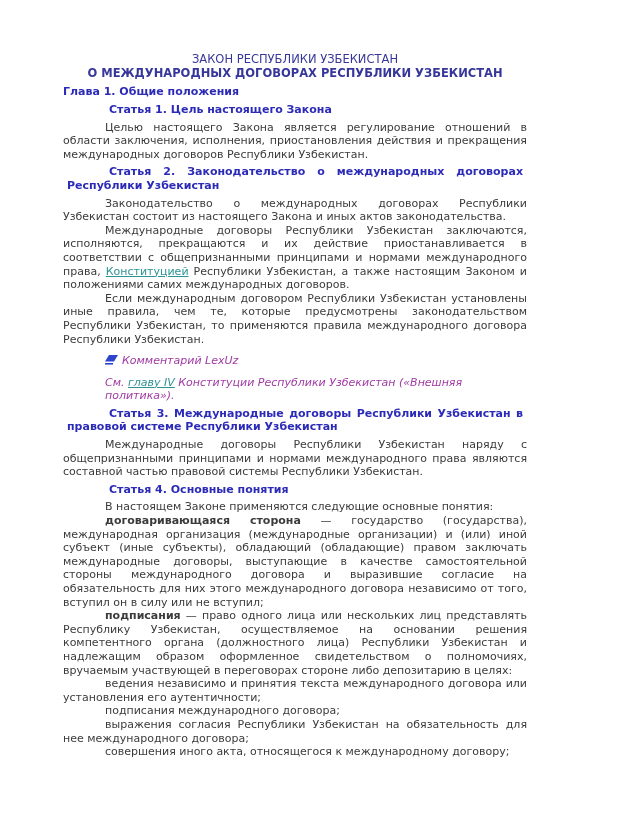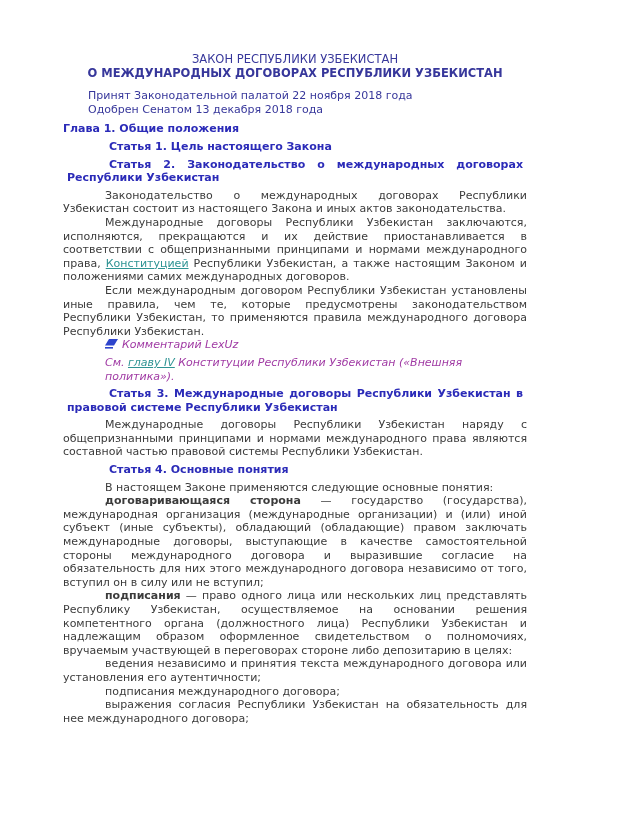--- a/index.html
+++ b/index.html
@@ -10,41 +10,38 @@
   }
   .page{box-sizing:border-box;width:556px;padding:52px 29px 0 63px;}
   .t1{font-size:11.5px;font-weight:normal;color:#37379B;text-align:center;margin:0;line-height:14px;}
   .t2{font-size:11.5px;font-weight:bold;color:#37379B;text-align:center;margin:0;line-height:14px;}
   .meta{margin:9px 0 0 25px;}
   .meta-line{margin:0;font-size:11px;line-height:14px;color:#37379B;}
   .chapter{font-size:11px;font-weight:bold;color:#2B2BB8;text-align:left;margin:5px 0 0 0;line-height:14px;text-indent:0;}
   .art{font-size:11px;line-height:13.6px;font-weight:bold;color:#2B2BB8;text-align:justify;text-indent:42px;margin:4px 4px;}
   .body{font-size:11px;line-height:13.6px;color:#3B3B3B;text-align:justify;text-indent:42px;margin:0;}
   .body b{color:#3B3B3B;}
-  .comment{font-size:11px;line-height:13.6px;font-style:italic;color:#A03AA4;margin:0 0 4px 42px;text-indent:0;text-align:left;}
+  .comment{font-size:11px;line-height:13.6px;font-style:italic;color:#A03AA4;margin:8px 0 4px 42px;text-indent:0;text-align:left;}
   .link{color:#2E9393;text-decoration:underline;cursor:pointer;font-style:inherit;}
   .cicon{display:inline-block;margin-right:4px;}
   .cicon svg{vertical-align:-1px;}
 </style>
 </head>
 <body>
 
 <div class="page">
 
   <p class="t1">ЗАКОН РЕСПУБЛИКИ УЗБЕКИСТАН</p>
   <p class="t2">О МЕЖДУНАРОДНЫХ ДОГОВОРАХ РЕСПУБЛИКИ УЗБЕКИСТАН</p>
 
-  <div class="meta">
-    <p class="meta-line">Принят Законодательной палатой 22 ноября 2018 года</p>
-    <p class="meta-line">Одобрен Сенатом 13 декабря 2018 года</p>
-  </div>
 
   <p class="chapter">Глава 1. Общие положения</p>
 
   <p class="art">Статья 1. Цель настоящего Закона</p>
+  <p class="body">Целью настоящего Закона является регулирование отношений в области заключения, исполнения, приостановления действия и прекращения международных договоров Республики Узбекистан.</p>
 
   <p class="art">Статья 2. Законодательство о международных договорах Республики Узбекистан</p>
   <p class="body">Законодательство о международных договорах Республики Узбекистан состоит из настоящего Закона и иных актов законодательства.</p>
   <p class="body"><span>Международные договоры Республики Узбекистан заключаются, исполняются, прекращаются и их действие приостанавливается в соответствии с общепризнанными принципами и нормами международного права, </span><a class="link">Конституцией</a><span> Республики Узбекистан, а также настоящим Законом и положениями самих международных договоров.</span></p>
   <p class="body">Если международным договором Республики Узбекистан установлены иные правила, чем те, которые предусмотрены законодательством Республики Узбекистан, то применяются правила международного договора Республики Узбекистан.</p>
 
   <p class="comment"><span class="cicon"><svg width="13" height="10" viewBox="0 0 13 10" aria-hidden="true">
           <polygon points="4,0 13,0 9,6.5 0,6.5" fill="#2D44CC"></polygon>
           <rect x="0" y="8" width="8" height="1.6" fill="#2D44CC"></rect>
         </svg></span><span>Комментарий LexUz</span></p>
@@ -53,14 +50,15 @@
   <p class="art">Статья 3. Международные договоры Республики Узбекистан в правовой системе Республики Узбекистан</p>
   <p class="body">Международные договоры Республики Узбекистан наряду с общепризнанными принципами и нормами международного права являются составной частью правовой системы Республики Узбекистан.</p>
 
   <p class="art">Статья 4. Основные понятия</p>
   <p class="body">В настоящем Законе применяются следующие основные понятия:</p>
   <p class="body"><b>договаривающаяся сторона</b><span> — государство (государства), международная организация (международные организации) и (или) иной субъект (иные субъекты), обладающий (обладающие) правом заключать международные договоры, выступающие в качестве самостоятельной стороны международного договора и выразившие согласие на обязательность для них этого международного договора независимо от того, вступил он в силу или не вступил;</span></p>
   <p class="body"><b>подписания</b><span> — право одного лица или нескольких лиц представлять Республику Узбекистан, осуществляемое на основании решения компетентного органа (должностного лица) Республики Узбекистан и надлежащим образом оформленное свидетельством о полномочиях, вручаемым участвующей в переговорах стороне либо депозитарию в целях:</span></p>
   <p class="body">ведения независимо и принятия текста международного договора или установления его аутентичности;</p>
   <p class="body">подписания международного договора;</p>
   <p class="body">выражения согласия Республики Узбекистан на обязательность для нее международного договора;</p>
+  <p class="body">совершения иного акта, относящегося к международному договору;</p>
 
 </div>
 
 </body></html>

